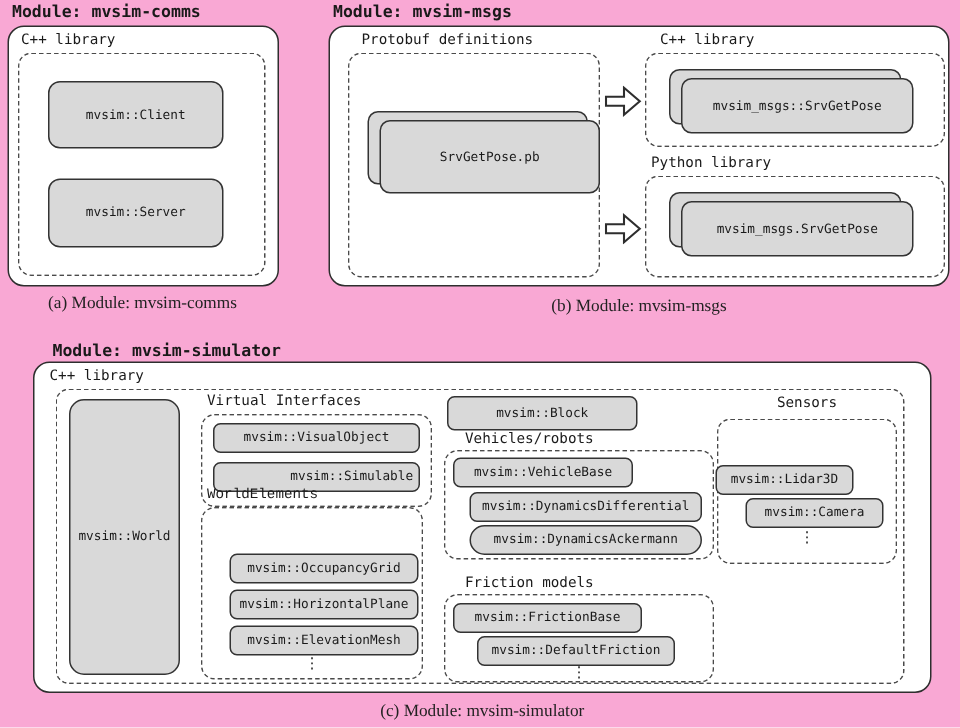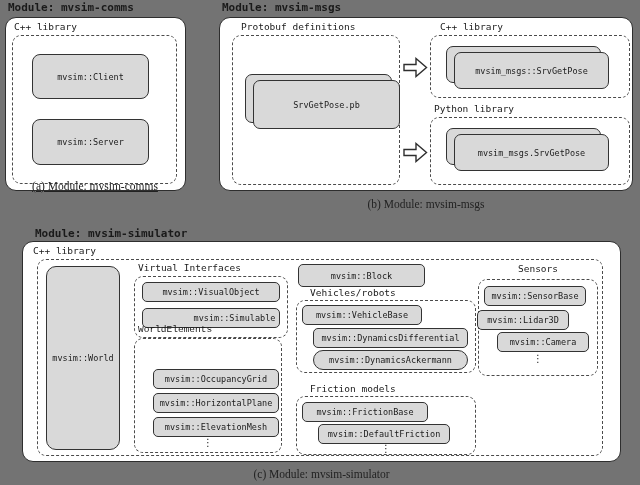--- a/index.html
+++ b/index.html
@@ -1,16 +1,16 @@
 <!DOCTYPE html>
 <html><head>
 <meta charset="utf-8">
 <style>
   html,body{margin:0;padding:0;background:#ffffff;}
-  #fig{position:relative;width:640px;height:485px;background:#737373;
+  #fig{position:relative;width:640px;height:485px;background:#f9a8d4;
        font-family:"DejaVu Sans Mono","Liberation Mono",monospace;color:#1a1a1a;overflow:hidden;}
   .abs{position:absolute;box-sizing:border-box;}
   .ptitle{font-size:11px;font-weight:bold;white-space:nowrap;letter-spacing:0px;}
   .lbl{font-size:9.5px;white-space:nowrap;}
   .solid{border:1.5px solid #2e2e2e;border-radius:11px;background:#ffffff;}
   .dash{border:1.3px dashed #4a4a4a;border-radius:9px;background:transparent;}
   .gbox{background:#d9d9d9;border:1.3px solid #333333;border-radius:5px;
         display:flex;align-items:center;justify-content:center;
         font-size:8.5px;white-space:nowrap;}
   .stackwrap{position:absolute;}
@@ -28,21 +28,21 @@
 <body>
 
 <div id="fig">
 
   <div class="abs ptitle" style="left:8px;top:1px;">Module: mvsim-comms</div>
   <div class="abs solid" style="left:5px;top:17px;width:181px;height:174px;"></div>
   <div class="abs lbl" style="left:14px;top:21px;">C++ library</div>
   <div class="abs dash" style="left:12px;top:35px;width:165px;height:149px;"></div>
   <div class="abs gbox" style="left:32px;top:54px;width:117px;height:45px;border-radius:8px;">mvsim::Client</div>
   <div class="abs gbox" style="left:32px;top:119px;width:117px;height:46px;border-radius:8px;">mvsim::Server</div>
-  <div class="abs cap" style="left:0px;top:180px;width:190px;text-decoration:underline;">(a) Module: mvsim-comms</div>
+  <div class="abs cap" style="left:0px;top:196px;width:190px;">(a) Module: mvsim-comms</div>
 
   <div class="abs ptitle" style="left:222px;top:1px;">Module: mvsim-msgs</div>
   <div class="abs solid" style="left:219px;top:17px;width:414px;height:174px;"></div>
 
   <div class="abs lbl" style="left:241px;top:21px;">Protobuf definitions</div>
   <div class="abs dash" style="left:232px;top:35px;width:168px;height:150px;"></div>
   <div class="stackwrap" style="left:253px;top:80px;width:145px;height:47px;">
     <div class="stackback"></div>
     <div class="stackfront">SrvGetPose.pb</div>
   </div>
@@ -98,20 +98,19 @@
   <div class="abs gbox" style="left:313px;top:350px;width:155px;height:20px;border-radius:10px;">mvsim::DynamicsAckermann</div>
 
   <div class="abs lbl" style="left:310px;top:383px;">Friction models</div>
   <div class="abs dash" style="left:296px;top:396px;width:180px;height:59px;"></div>
   <div class="abs gbox" style="left:302px;top:402px;width:126px;height:20px;">mvsim::FrictionBase</div>
   <div class="abs gbox" style="left:318px;top:424px;width:132px;height:20px;">mvsim::DefaultFriction</div>
   <div class="abs dots" style="left:296px;top:444px;width:180px;">⋮</div>
 
   <div class="abs lbl ctr" style="left:478px;top:263px;width:120px;">Sensors</div>
   <div class="abs dash" style="left:478px;top:279px;width:120px;height:97px;"></div>
-  <div class="abs gbox" style="left:484px;top:286px;width:102px;height:20px;">mvsim::SensorBase</div>
   <div class="abs gbox" style="left:477px;top:310px;width:92px;height:20px;">mvsim::Lidar3D</div>
   <div class="abs gbox" style="left:497px;top:332px;width:92px;height:20px;">mvsim::Camera</div>
   <div class="abs dots" style="left:478px;top:354px;width:120px;">⋮</div>
 
   <div class="abs cap" style="left:22px;top:468px;width:599px;">(c) Module: mvsim-simulator</div>
 
 </div>
 
 </body></html>

